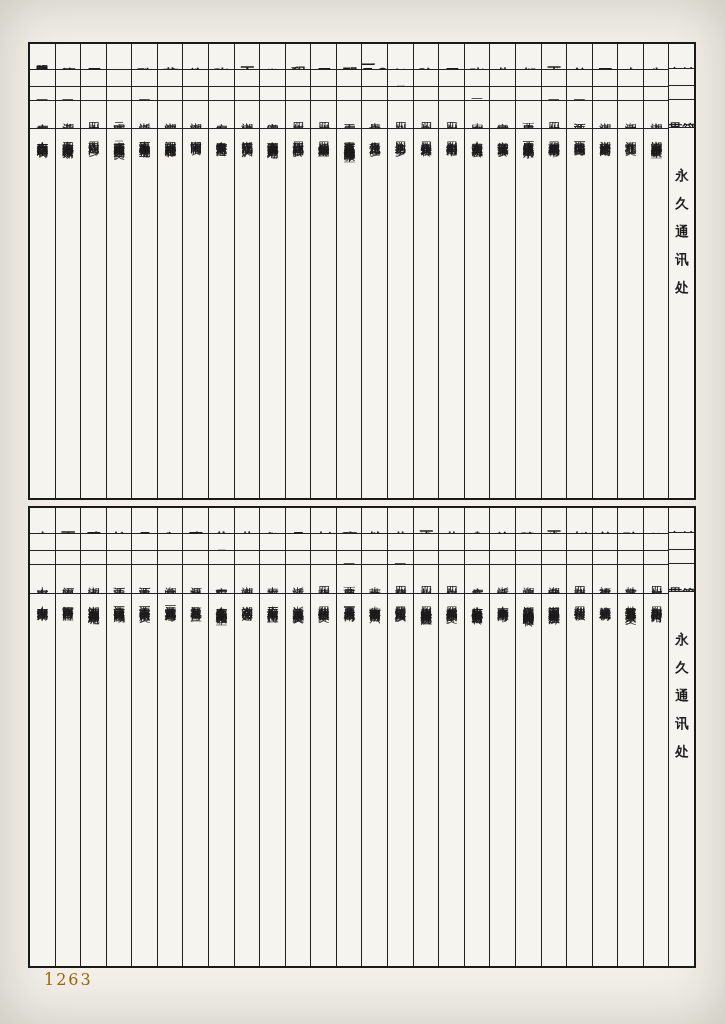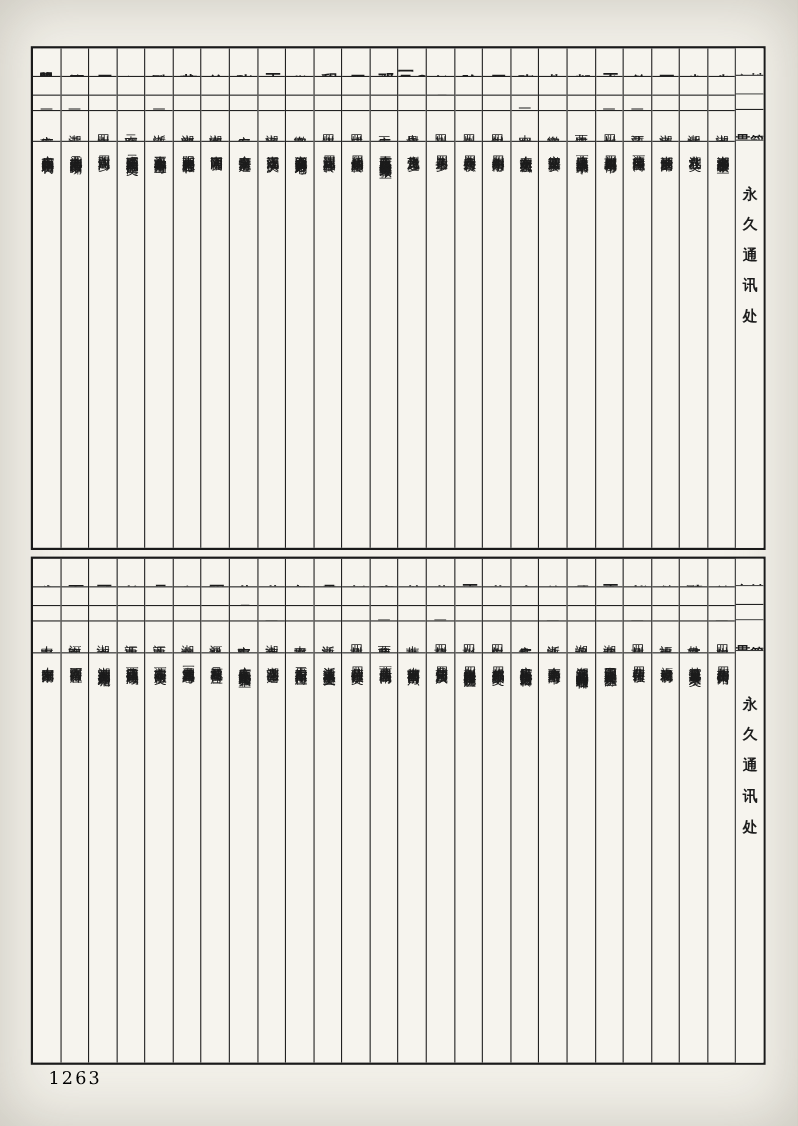--- a/index.html
+++ b/index.html
@@ -48,21 +48,21 @@
   .hcol .cell{background:#f6f4ee;}
   .hcol .vt{font-weight:700;font-size:13.5px;line-height:1;}
   .h-name .vt{letter-spacing:16px;padding-top:14px;}
   .h-alias .vt{letter-spacing:7px;padding-top:6px;}
   .h-age .vt{letter-spacing:2px;padding-top:2px;}
   .h-native .vt{letter-spacing:22px;padding-top:18px;}
   .h-addr .vt{letter-spacing:28px;padding-top:26px;}
   .page-number{
     position:absolute;left:44px;top:970px;
     font-family:"DejaVu Serif","Liberation Serif",serif;
-    font-size:16px;letter-spacing:2px;color:#000000;
+    font-size:16px;letter-spacing:2px;color:#a16207;
   }
 </style>
 </head>
 <body>
 
 <div class="page">
 
   <div class="reg-table" id="table-top">
     <div class="col hcol">
       <div class="cell c-name h-name">

